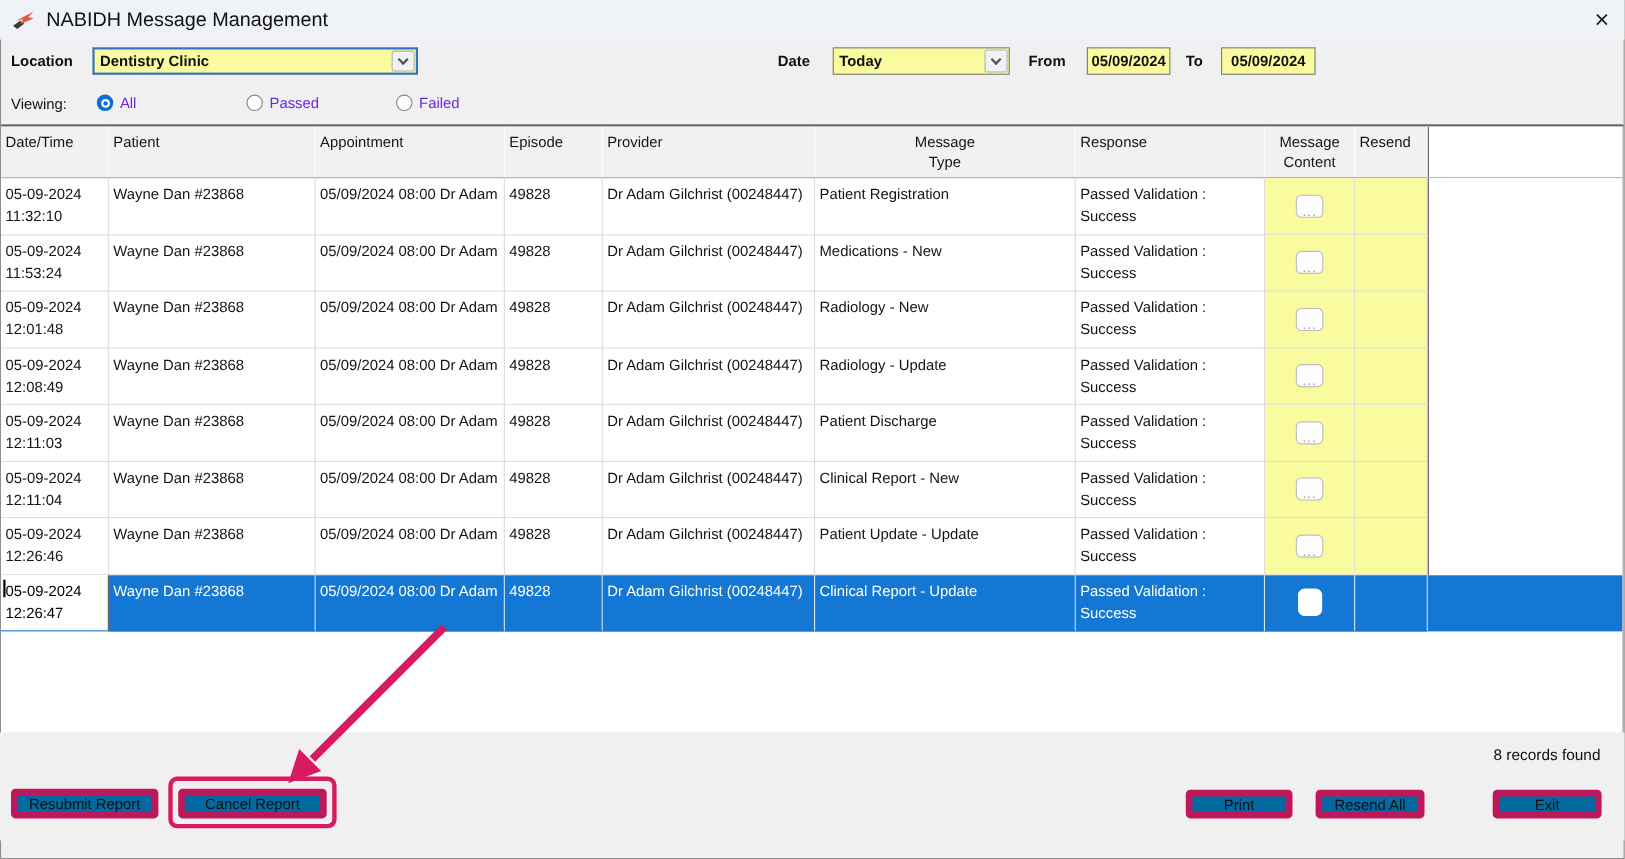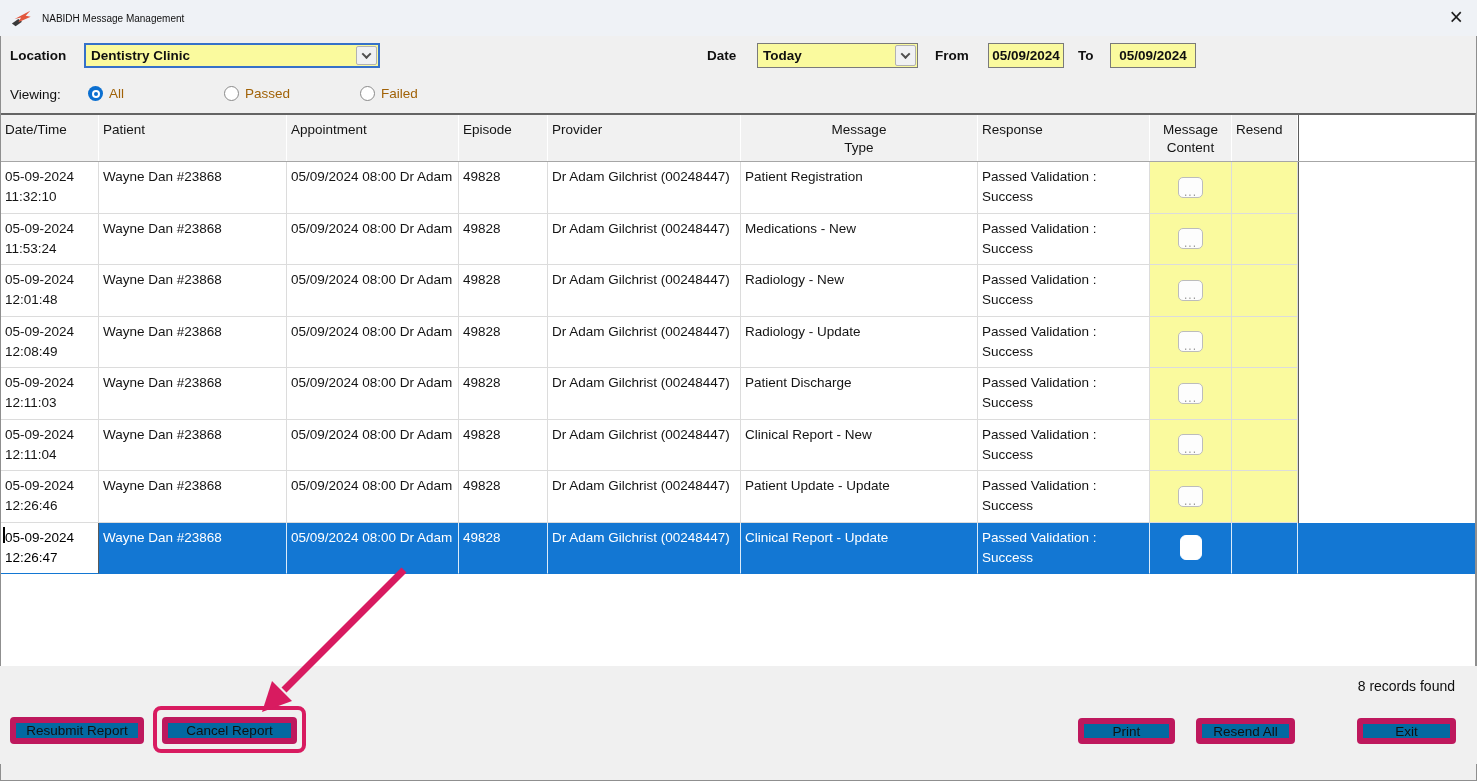--- a/index.html
+++ b/index.html
@@ -6,34 +6,34 @@
   body { font-family:"Liberation Sans", sans-serif; background:#ddd; }
   .window{
     position:relative; width:1477px; height:781px; background:#f0f0f0;
     box-shadow: inset 0 0 0 1px #8f8f8f; overflow:hidden;
     --cols: 98px 188px 172px 89px 193px 237px 172px 82px 66px minmax(0,1fr);
     --yellow:#fafa9e; --blue:#1377d3; --pink:#d81b60;
   }
   
   .titlebar{ position:relative; height:36px; display:flex; align-items:center; padding-left:11px; background:#eff2f6; }
   .app-icon svg{ display:block; }
-  .titlebar .title{ margin-left:9px; font-size:10px; color:#101010; }
+  .titlebar .title{ margin-left:9px; font-size:18px; color:#101010; }
   .close{ position:absolute; right:14px; top:4px; font-size:23px; font-weight:300; color:#1c1c1c; cursor:pointer; line-height:27px; }
   
   .filter-row{ position:relative; height:42px;font-weight:bold; }
   .flabel{ position:absolute; font-size:13.5px; color:#101010; }
   .combo{ position:absolute; height:25px; background:var(--yellow); border:1px solid #7a7a7a; display:flex; align-items:center; }
   .combo.focus{ border:2px solid #3571c9;justify-content:center; }
   .combo-text{ padding-left:5px; font-size:13.5px; flex:1; color:#101010; white-space:nowrap; overflow:hidden; }
   .combo-btn{ width:21px; align-self:stretch; margin:1px; border:1px solid #b2b2b2; border-radius:2px; background:#f0f1f3; display:flex; align-items:center; justify-content:center; cursor:pointer; }
   .chev{ width:7px; height:7px; border-left:2px solid #4f4f4f; border-bottom:2px solid #4f4f4f; transform:rotate(-45deg) translate(1px,-1px); }
   .field{ position:absolute; height:25px; background:var(--yellow); border:1px solid #7a7a7a; display:flex; align-items:center; justify-content:center; font-size:13.5px; color:#101010;text-align:right; }
   
   .viewing-row{ position:relative; height:35px; }
-  .radio-item{ position:absolute; top:8px; display:flex; align-items:center; gap:6px; font-size:13.5px; color:#a16207; cursor:pointer; }
+  .radio-item{ position:absolute; top:8px; display:flex; align-items:center; gap:6px; font-size:13.5px; color:#6d28d9; cursor:pointer; }
   .radio{ position:relative; width:15px; height:15px; border-radius:50%; background:#fff; border:1px solid #8a8a8a; }
   .radio.selected{ border:none; background:#0b6fd0; }
   .radio.selected::after{ content:""; position:absolute; left:3.5px; top:3.5px; width:8px; height:8px; border-radius:50%; background:#fff; }
   .radio.selected::before{ content:""; position:absolute; left:5.5px; top:5.5px; width:4px; height:4px; border-radius:50%; background:#0b6fd0; z-index:1; }
   
   .grid{ margin:0 1px; height:553px; background:#fff; border-top:2px solid #646464; border-right:1px solid #8f8f8f; overflow:hidden; }
   .grid-header{ display:grid; grid-template-columns:var(--cols); height:47px; border-bottom:1px solid #a6a6a6; }
   .hc{ background:#f1f1f1; border-right:1px solid #fff; padding:6px 4px 0 4px; font-size:13.5px; line-height:18px; color:#141414; white-space:pre-line; overflow:hidden; }
   .hc.center{ text-align:center; }
   .hc.filler{ background:#fff; border-right:none; border-left:1px solid #5c5c5c; }

